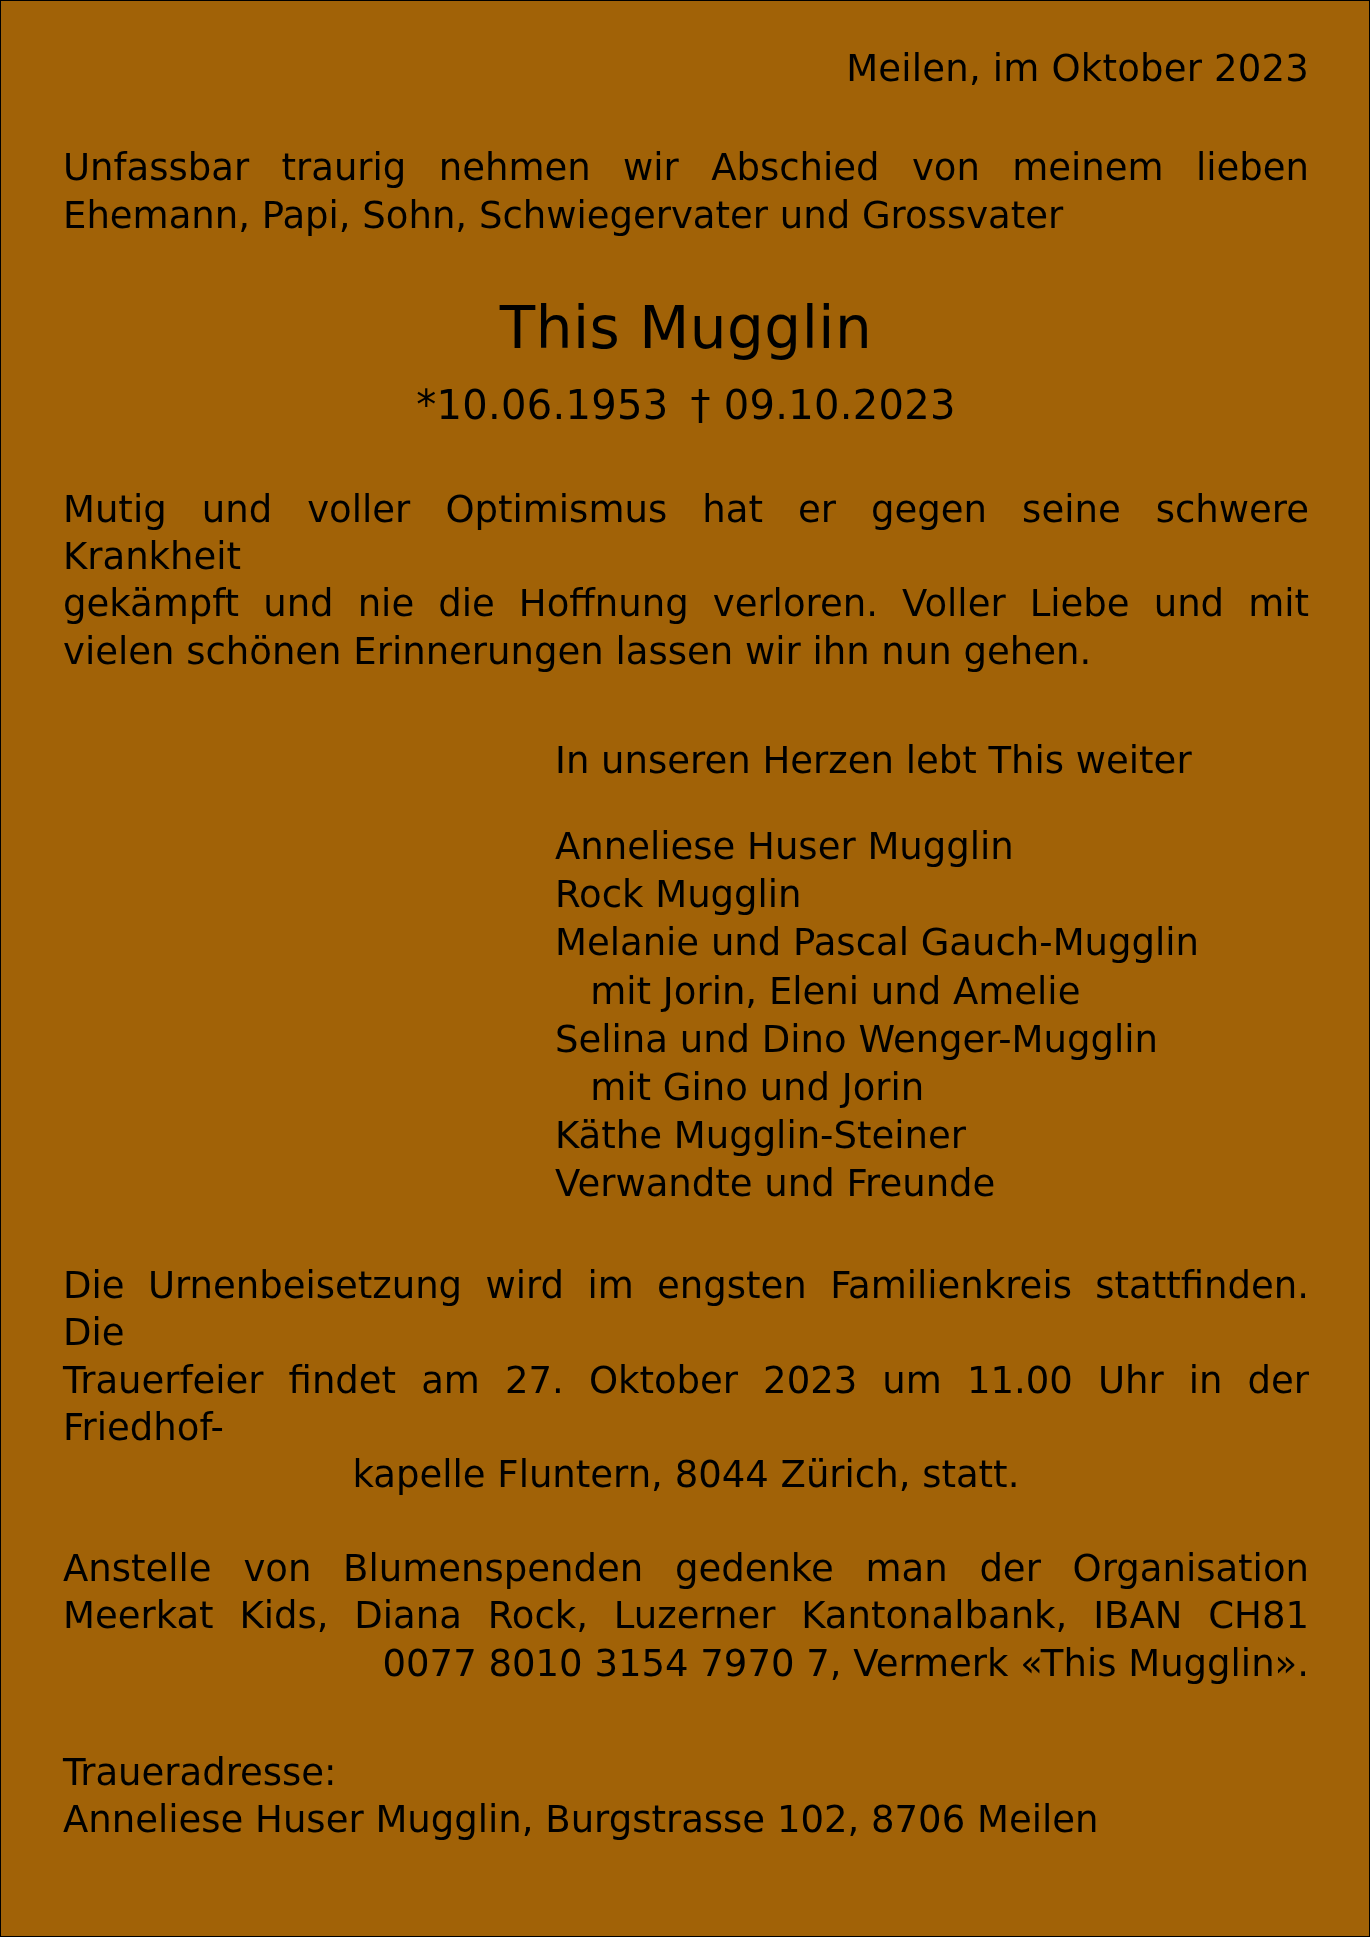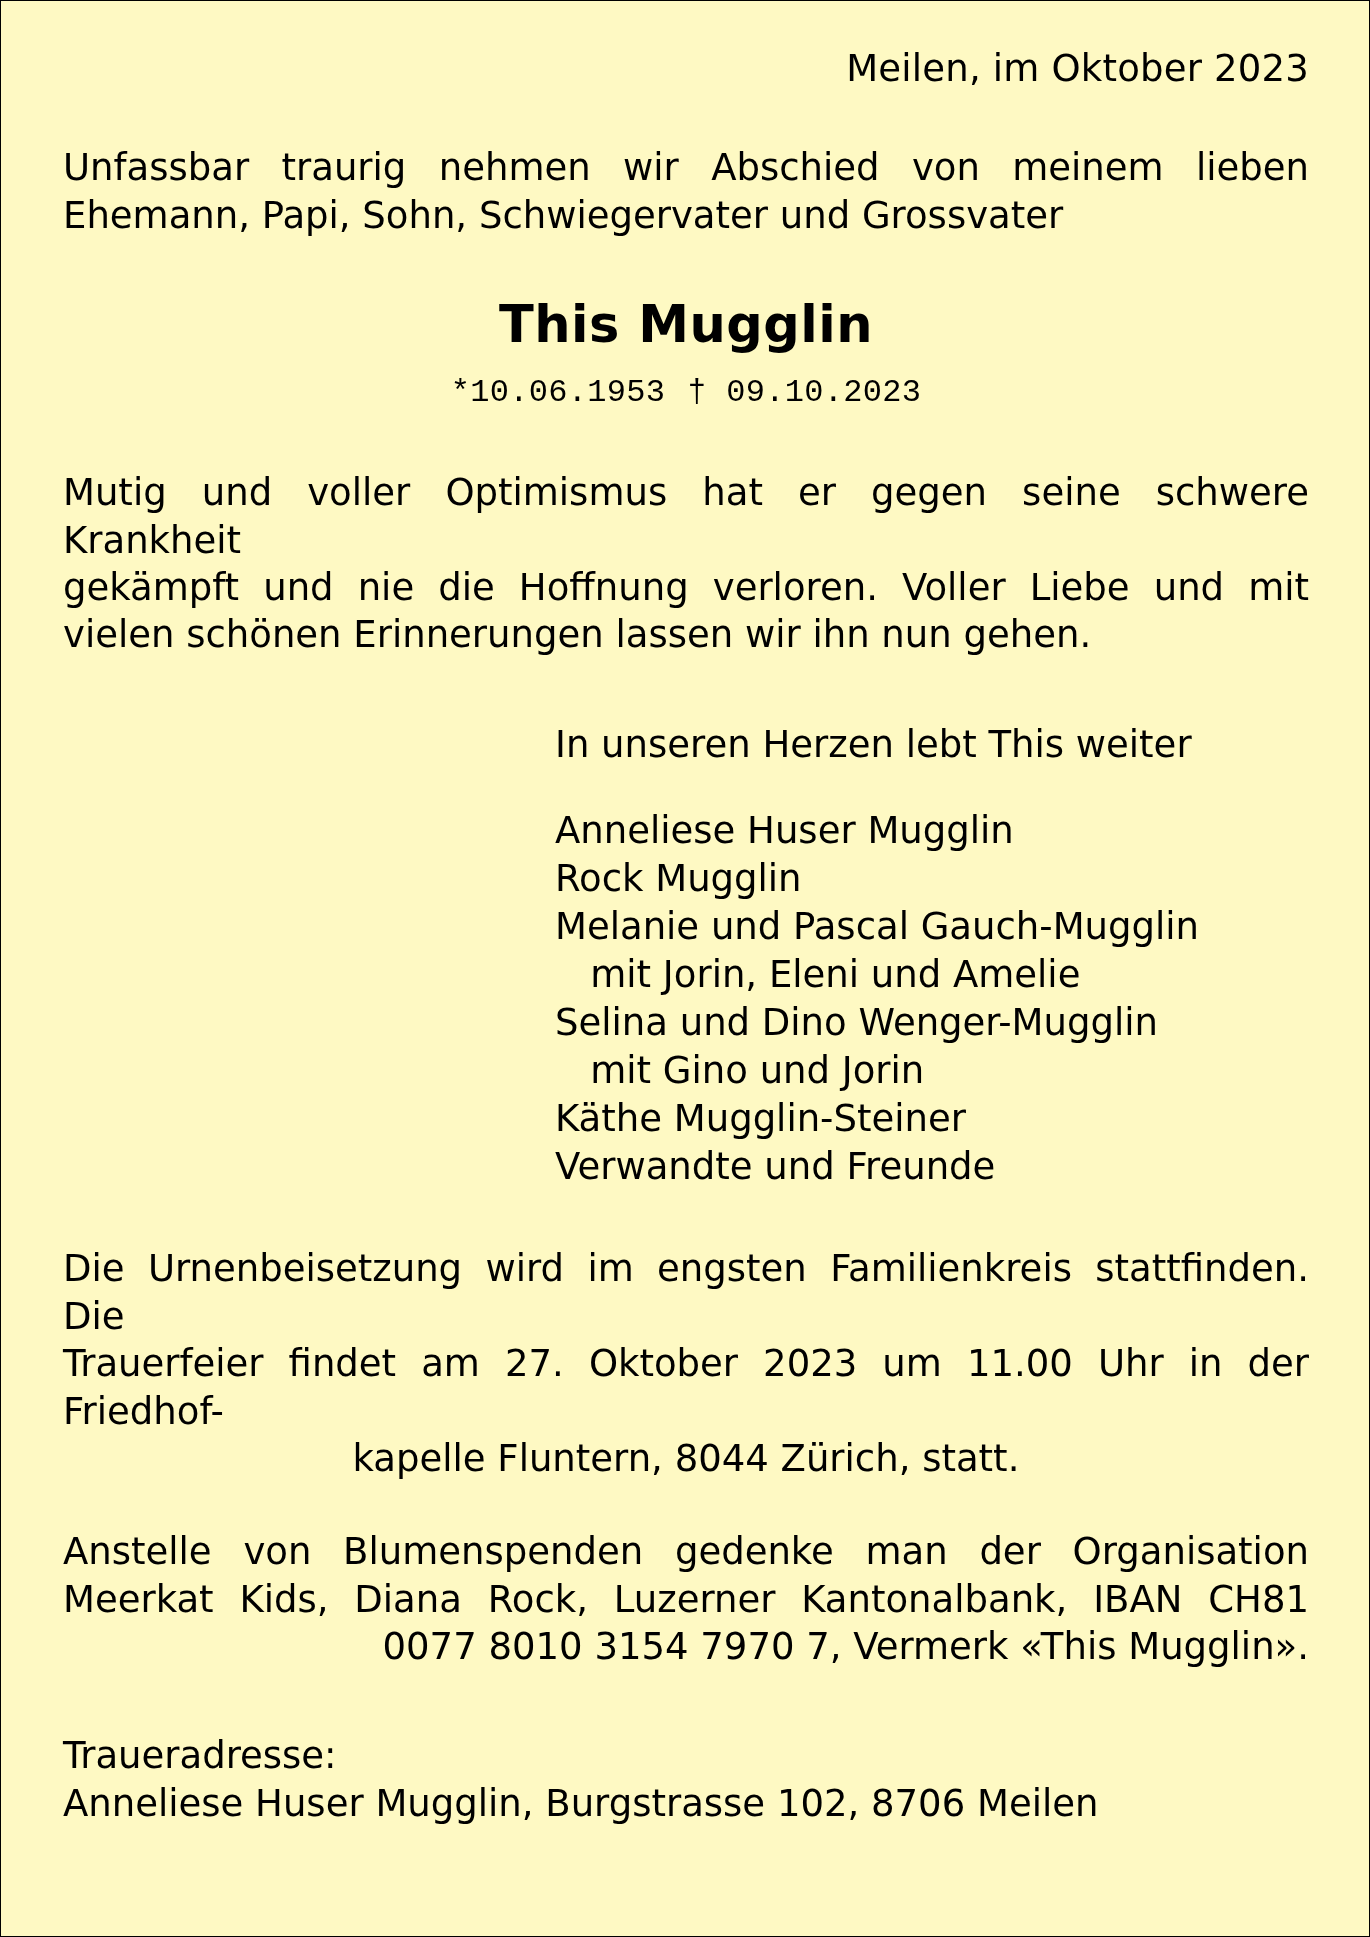--- a/index.html
+++ b/index.html
@@ -9,21 +9,21 @@
   }
   body {
     font-family: "DejaVu Sans", sans-serif;
     color: #000000;
   }
   .page {
     position: relative;
     width: 1370px;
     height: 1937px;
     box-sizing: border-box;
-    background: #fef9c3;
+    background: #a16207;
     border: 1px solid #000000;
     overflow: hidden;
   }
   .inner {
     position: absolute;
     left: 62px;
     top: 44px;
     width: 1246px;
   }
   .place-date {
@@ -44,30 +44,29 @@
     text-align-last: justify;
   }
   .intro .line2 {
     text-align: left;
   }
   .name-block {
     margin-top: 58px;
     text-align: center;
   }
   .name {
-    font-size: 51px;
+    font-size: 58px;
     line-height: 1.08;
-    font-weight: 700;
+    font-weight: 400;
     letter-spacing: 0.5px;
   }
   .dates {
     margin-top: 22px;
-    font-size: 32px;
+    font-size: 40px;
     letter-spacing: 0.3px;
-    font-family: Liberation Mono, monospace;
   }
   .dates .sep {
     display: inline-block;
     width: 22px;
   }
   .para {
     font-size: 37px;
     line-height: 1.28;
     text-align: justify;
   }

